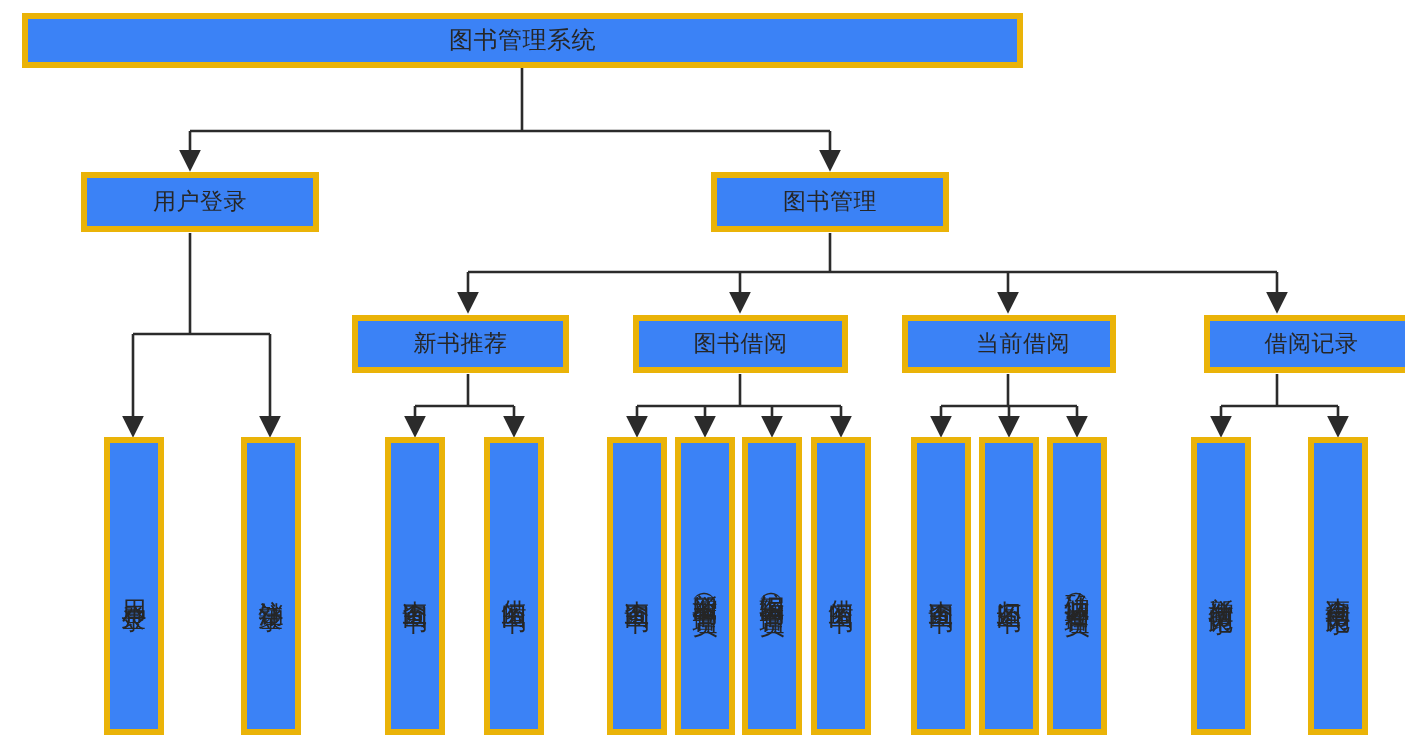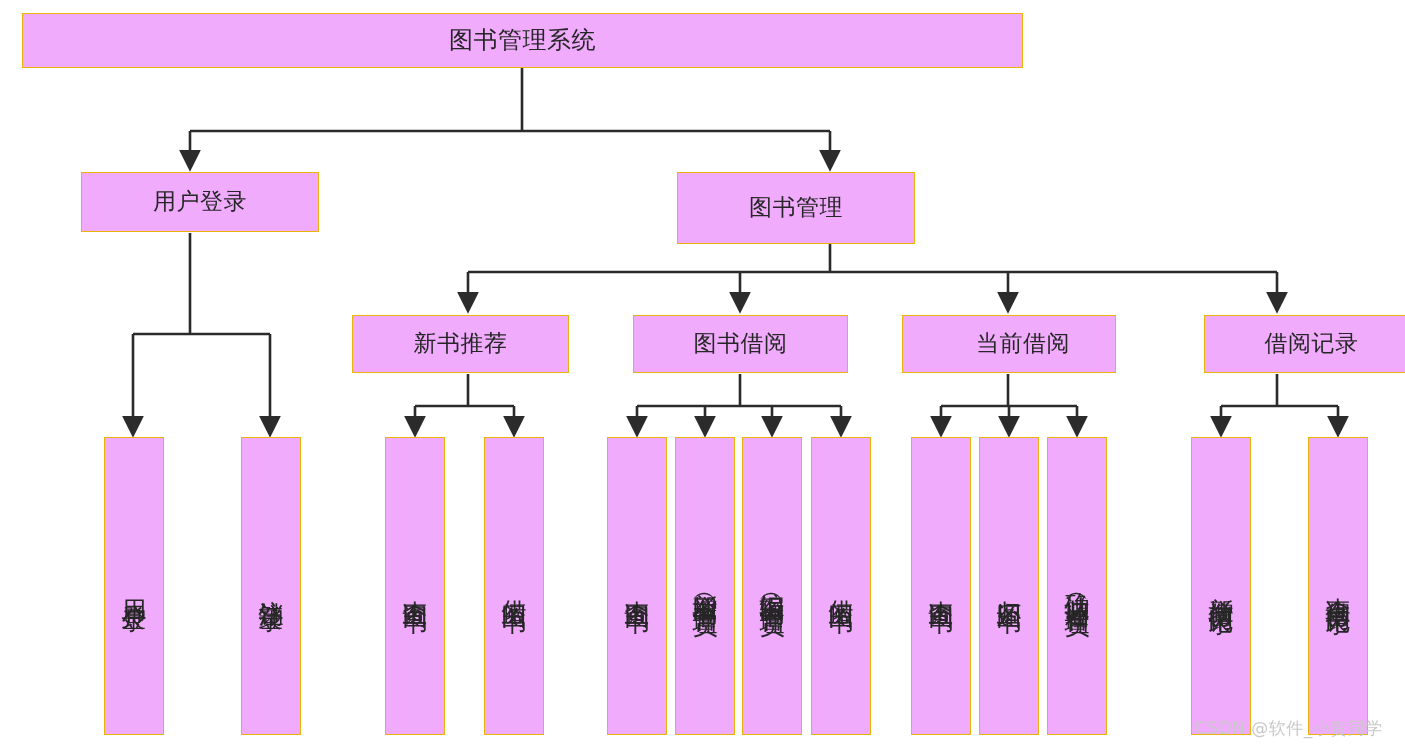--- a/index.html
+++ b/index.html
@@ -21,22 +21,22 @@
     position: absolute;
     left: 0;
     top: 0;
     width: 1405px;
     height: 747px;
     pointer-events: none;
   }
   .node {
     position: absolute;
     box-sizing: border-box;
-    background: #f0abfc;
-    border: 1px solid #eab308;
+    background: #3b82f6;
+    border: 6px solid #eab308;
     display: flex;
     align-items: center;
     justify-content: center;
     color: #262626;
     z-index: 2;
   }
   .node .label {
     display: block;
     text-align: center;
     line-height: 1.12;
@@ -132,21 +132,21 @@
     </g>
   </svg>
 
   <div class="node horiz root" style="left:22px; top:13px; width:1001px; height:55px;">
     <span class="label">图书管理系统</span>
   </div>
 
   <div class="node horiz" style="left:81px; top:172px; width:238px; height:60px;">
     <span class="label">用户登录</span>
   </div>
-  <div class="node horiz" style="left:677px; top:172px; width:238px; height:72px;">
+  <div class="node horiz" style="left:711px; top:172px; width:238px; height:60px;">
     <span class="label">图书管理</span>
   </div>
 
   <div class="node horiz" style="left:352px; top:315px; width:217px; height:58px;">
     <span class="label">新书推荐</span>
   </div>
   <div class="node horiz" style="left:633px; top:315px; width:215px; height:58px;">
     <span class="label">图书借阅</span>
   </div>
   <div class="node horiz" style="left:902px; top:315px; width:214px; height:58px;padding-left:28px;">
@@ -193,15 +193,14 @@
     <span class="label">确认归还（管理员）</span>
   </div>
 
   <div class="node vert" style="left:1191px; top:437px; width:60px; height:298px;">
     <span class="label">新增借阅记录</span>
   </div>
   <div class="node vert" style="left:1308px; top:437px; width:60px; height:298px;">
     <span class="label">查询借阅记录</span>
   </div>
 
-  <div class="watermark" style="left:1195px; top:717px;">CSDN @软件_小贺同学</div>
 
 </div>
 
 </body></html>

